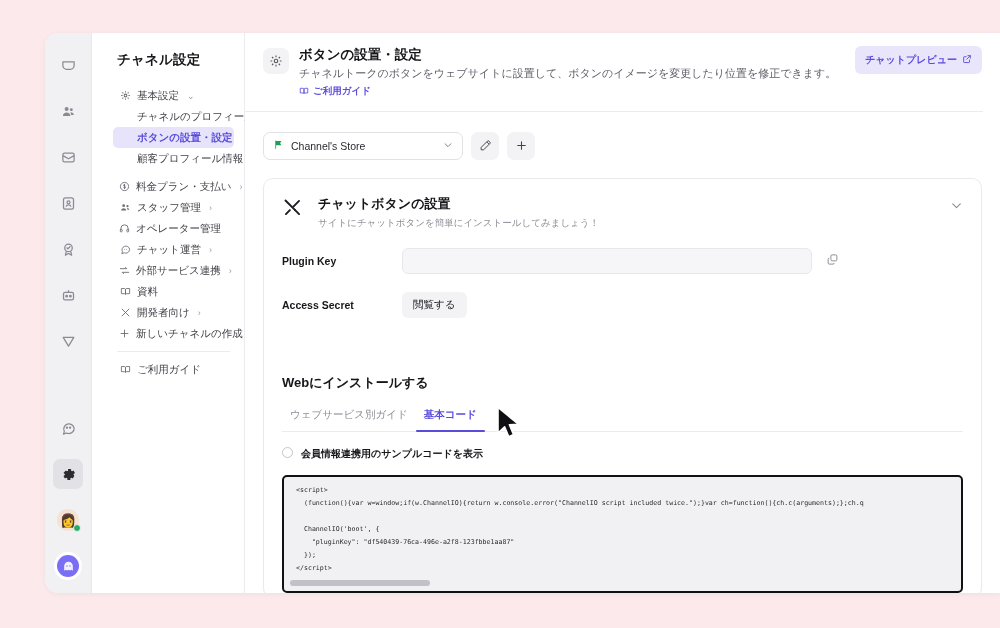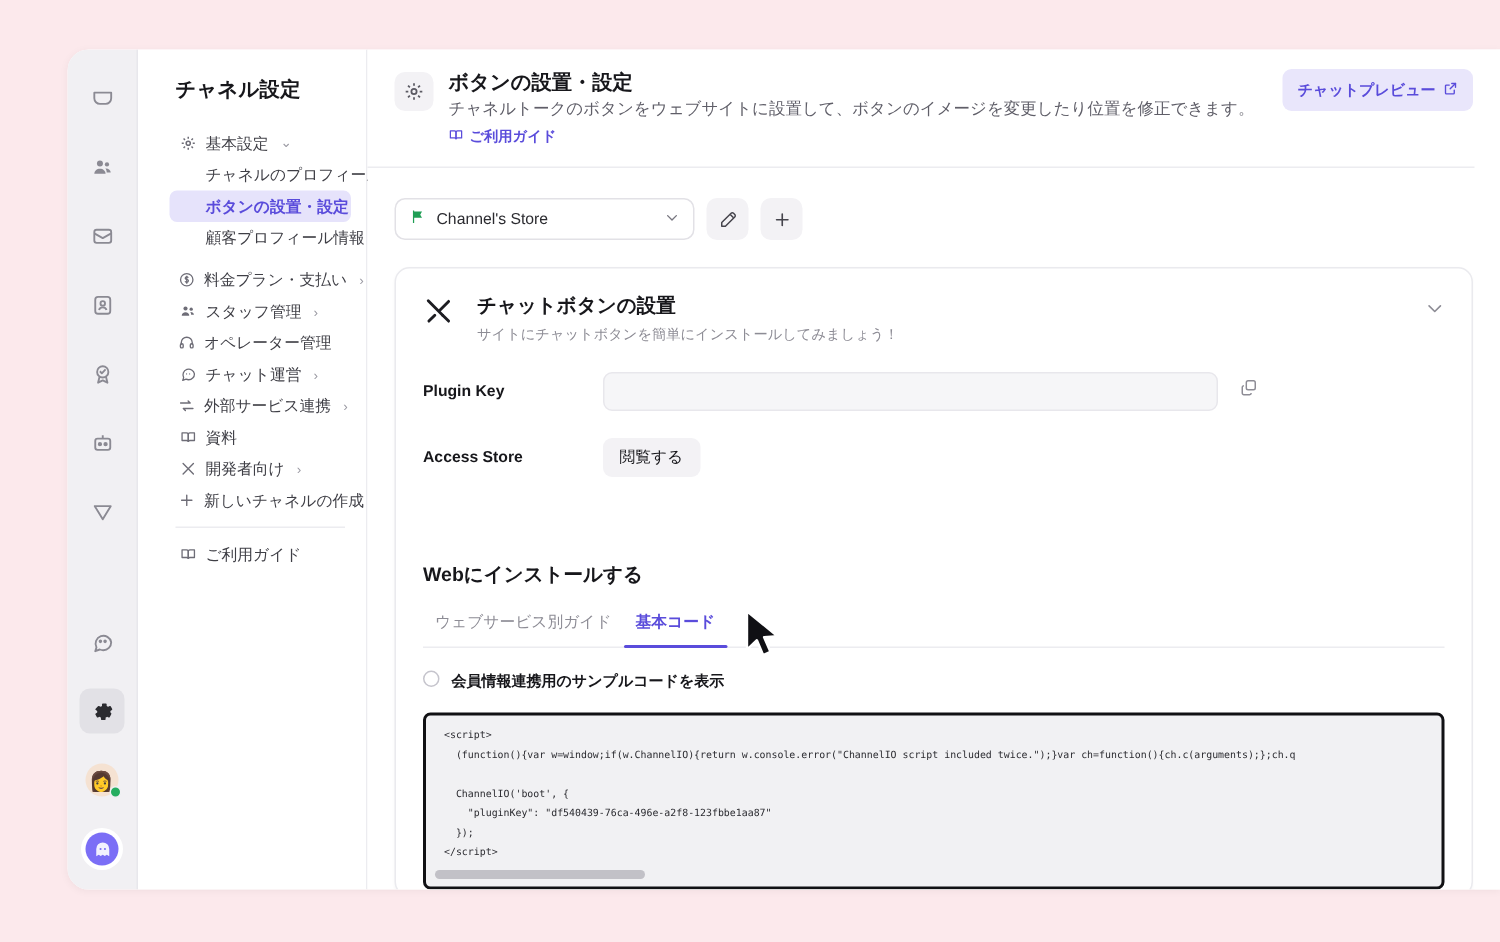--- a/index.html
+++ b/index.html
@@ -488,21 +488,21 @@
           <div class="field-input"></div>
           <div class="copy-ico">
             <svg width="13" height="13" viewBox="0 0 24 24" fill="none" stroke="currentColor" stroke-width="1.8" stroke-linejoin="round">
                 <rect x="9" y="3.5" width="11" height="11" rx="2.2"></rect>
                 <path d="M15 18.5a2 2 0 0 1-2 2H6a2 2 0 0 1-2-2v-7a2 2 0 0 1 2-2"></path>
               </svg>
           </div>
         </div>
 
         <div class="field-row">
-          <div class="field-label">Access Store</div>
+          <div class="field-label">Access Secret</div>
           <div class="secret-btn">閲覧する</div>
         </div>
 
         <div class="sec-title">Webにインストールする</div>
 
         <div class="tabs">
           <div class="tab">ウェブサービス別ガイド</div>
           <div class="tab active">基本コード</div>
         </div>
 

